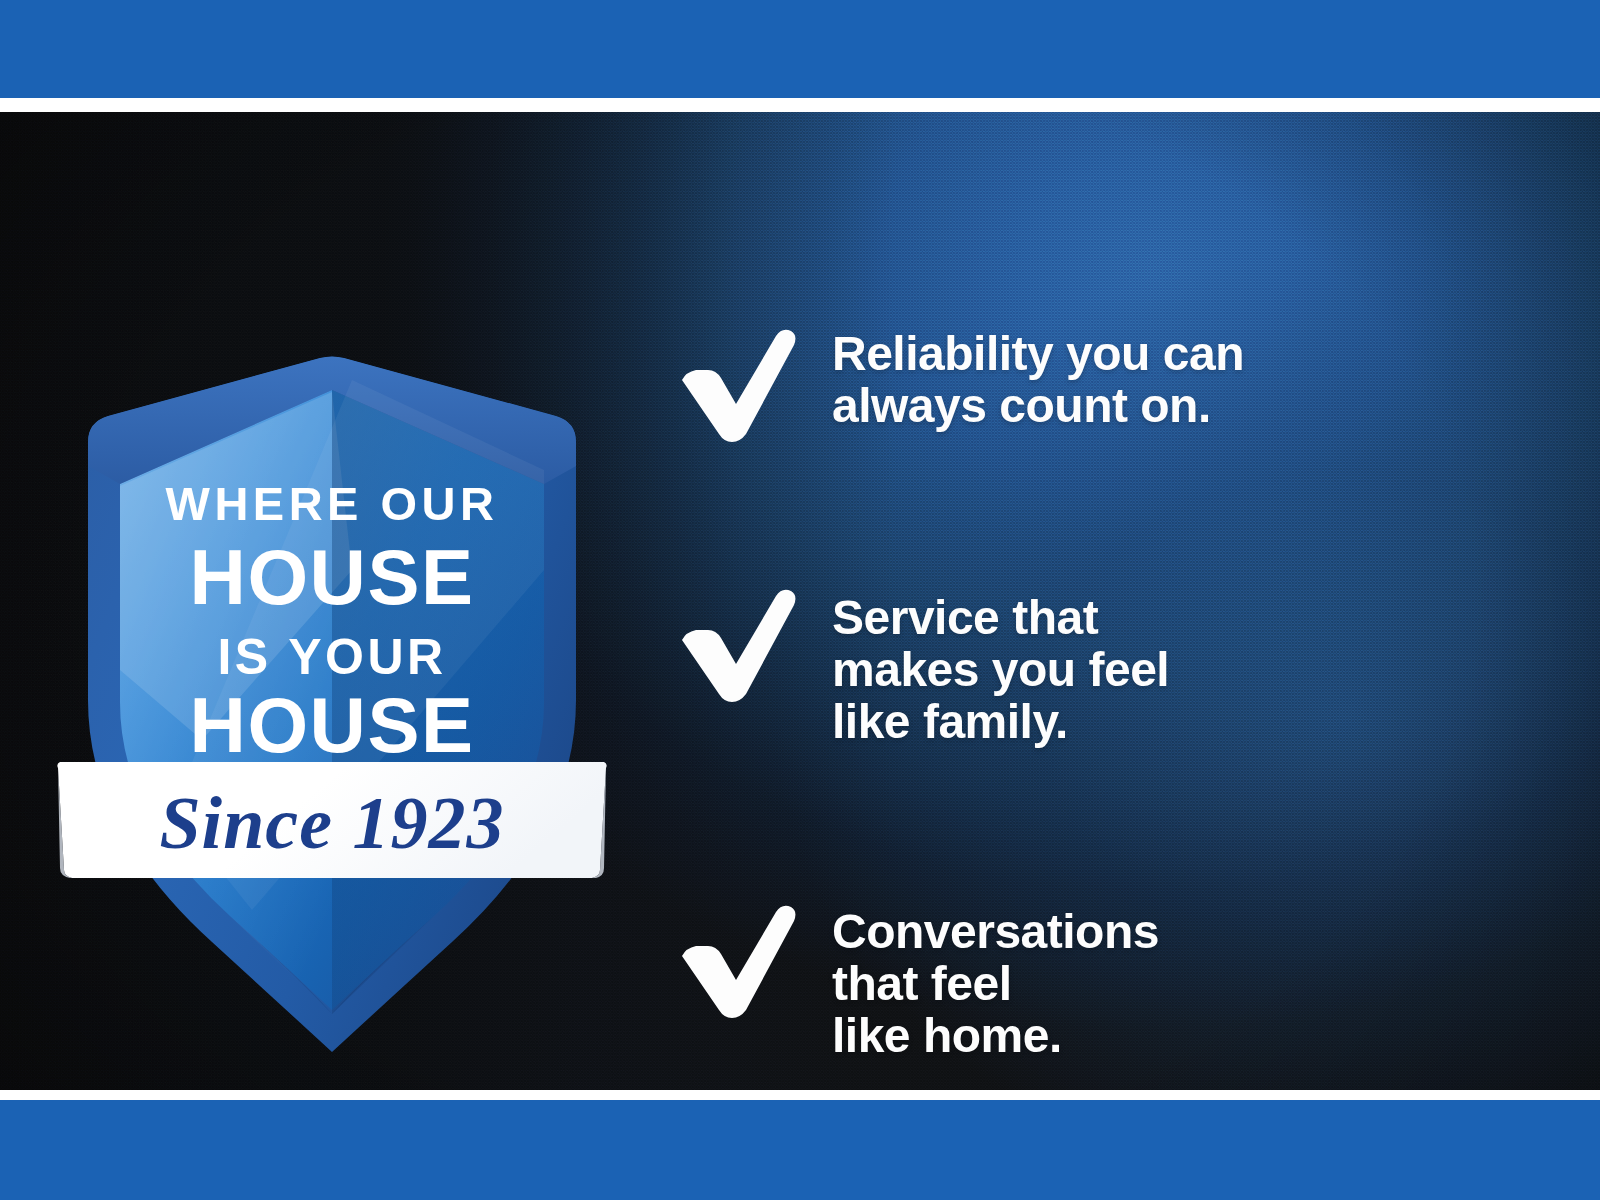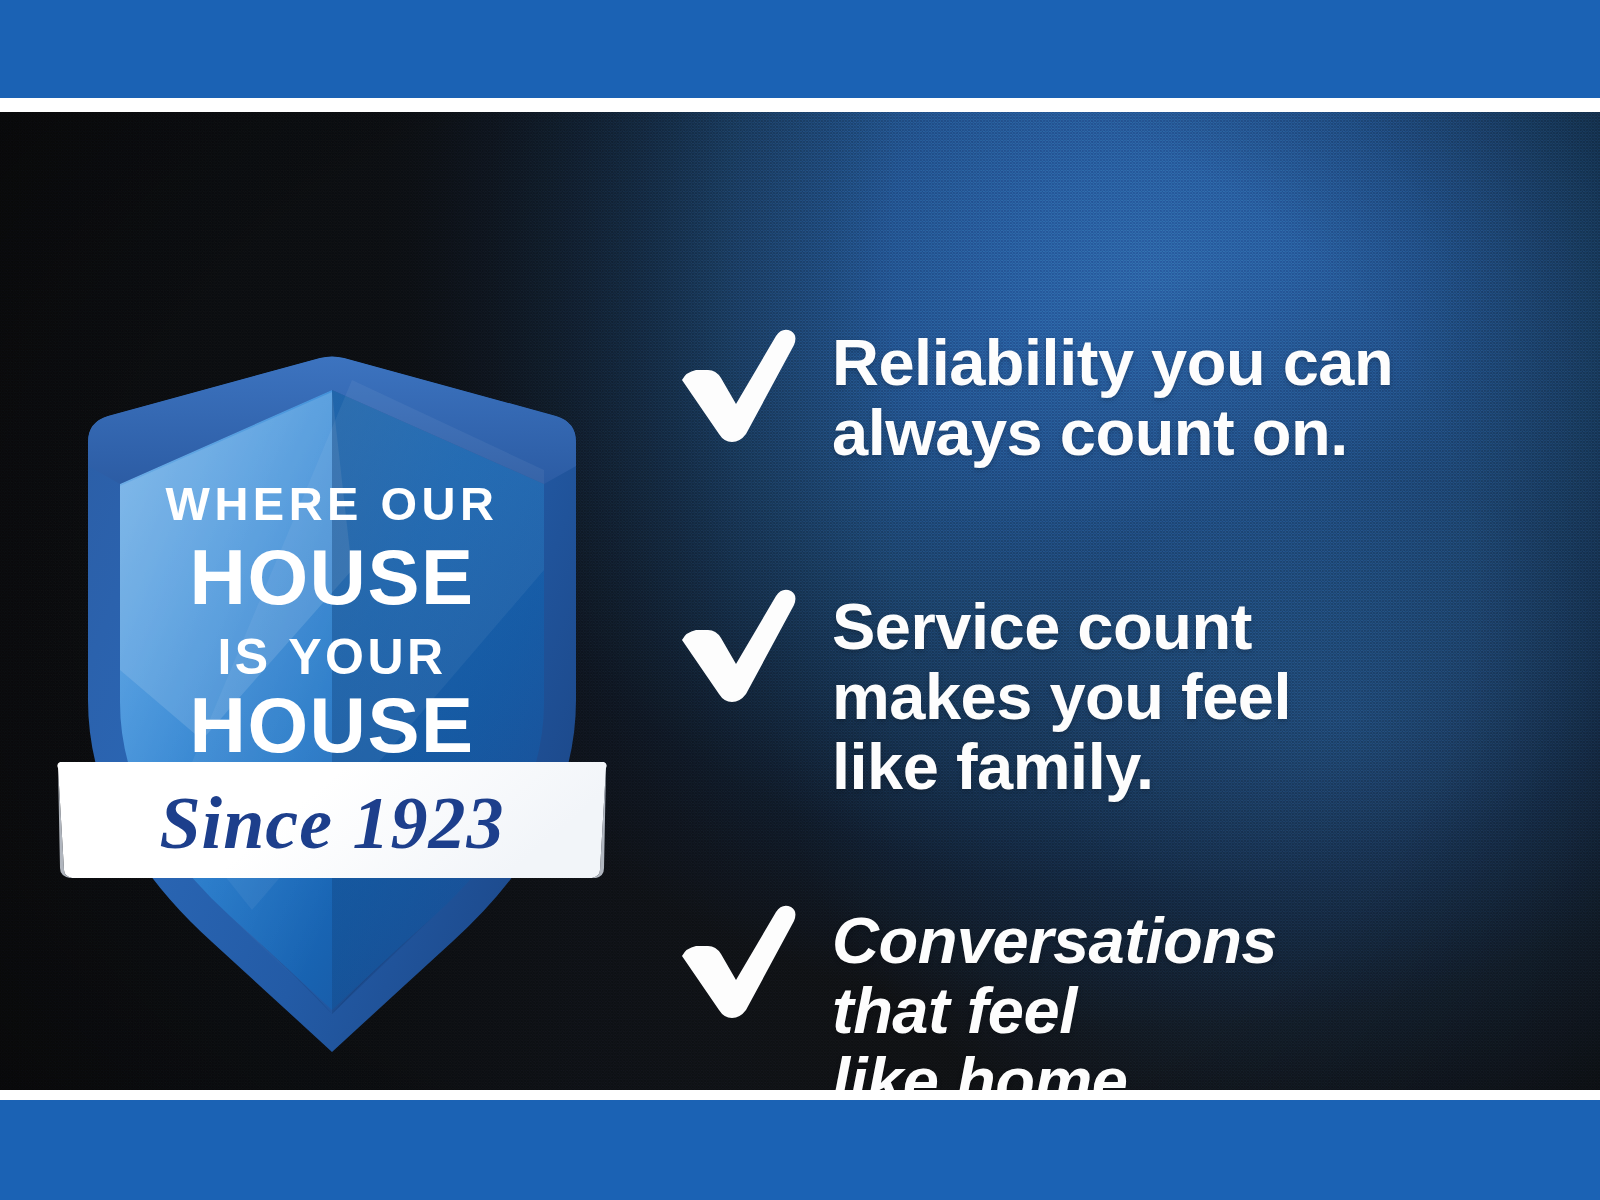--- a/index.html
+++ b/index.html
@@ -152,29 +152,29 @@
   .b1 { top:22px; }
   .b2 { top:282px; }
   .b3 { top:598px; }
 
   .check-icon { flex:0 0 auto; width:126px; height:118px; display:block; }
 
   .benefit-text {
     color:#FDFDFD;
     font-family:"Liberation Sans", sans-serif;
     font-weight:700;
-    font-size:65px;
+    font-size:48px;
     line-height:1.08;
     letter-spacing:-0.5px;
     white-space:pre-line;
     text-shadow:0 2px 5px rgba(0,0,0,0.22);
     padding-top:4px;
   }
   .b2 .benefit-text { padding-top:8px; }
-  .b3 .benefit-text { padding-top:6px;font-style:italic; }
+  .b3 .benefit-text { padding-top:6px; }
 </style>
 </head>
 <body>
 
 <div class="canvas">
 
   <div class="bar bar-top"></div>
 
   <div class="stage">
     <div class="stage-base"></div>
@@ -310,21 +310,21 @@
         <div class="benefit-text">Reliability you can
 always count on.</div>
       </div>
 
       <div class="benefit b2">
         <svg class="check-icon" viewBox="0 0 126 118">
           <path d="M 10 56 Q 14 48 24 46 L 36 46 Q 44 46 49 54
                    L 64 80 L 104 12 Q 110 3 119 7 Q 126 11 122 21
                    L 74 110 Q 68 118 60 118 Q 52 118 47 110 Z" fill="#FDFDFD"></path>
         </svg>
-        <div class="benefit-text">Service count
+        <div class="benefit-text">Service that
 makes you feel
 like family.</div>
       </div>
 
       <div class="benefit b3">
         <svg class="check-icon" viewBox="0 0 126 118">
           <path d="M 10 56 Q 14 48 24 46 L 36 46 Q 44 46 49 54
                    L 64 80 L 104 12 Q 110 3 119 7 Q 126 11 122 21
                    L 74 110 Q 68 118 60 118 Q 52 118 47 110 Z" fill="#FDFDFD"></path>
         </svg>

